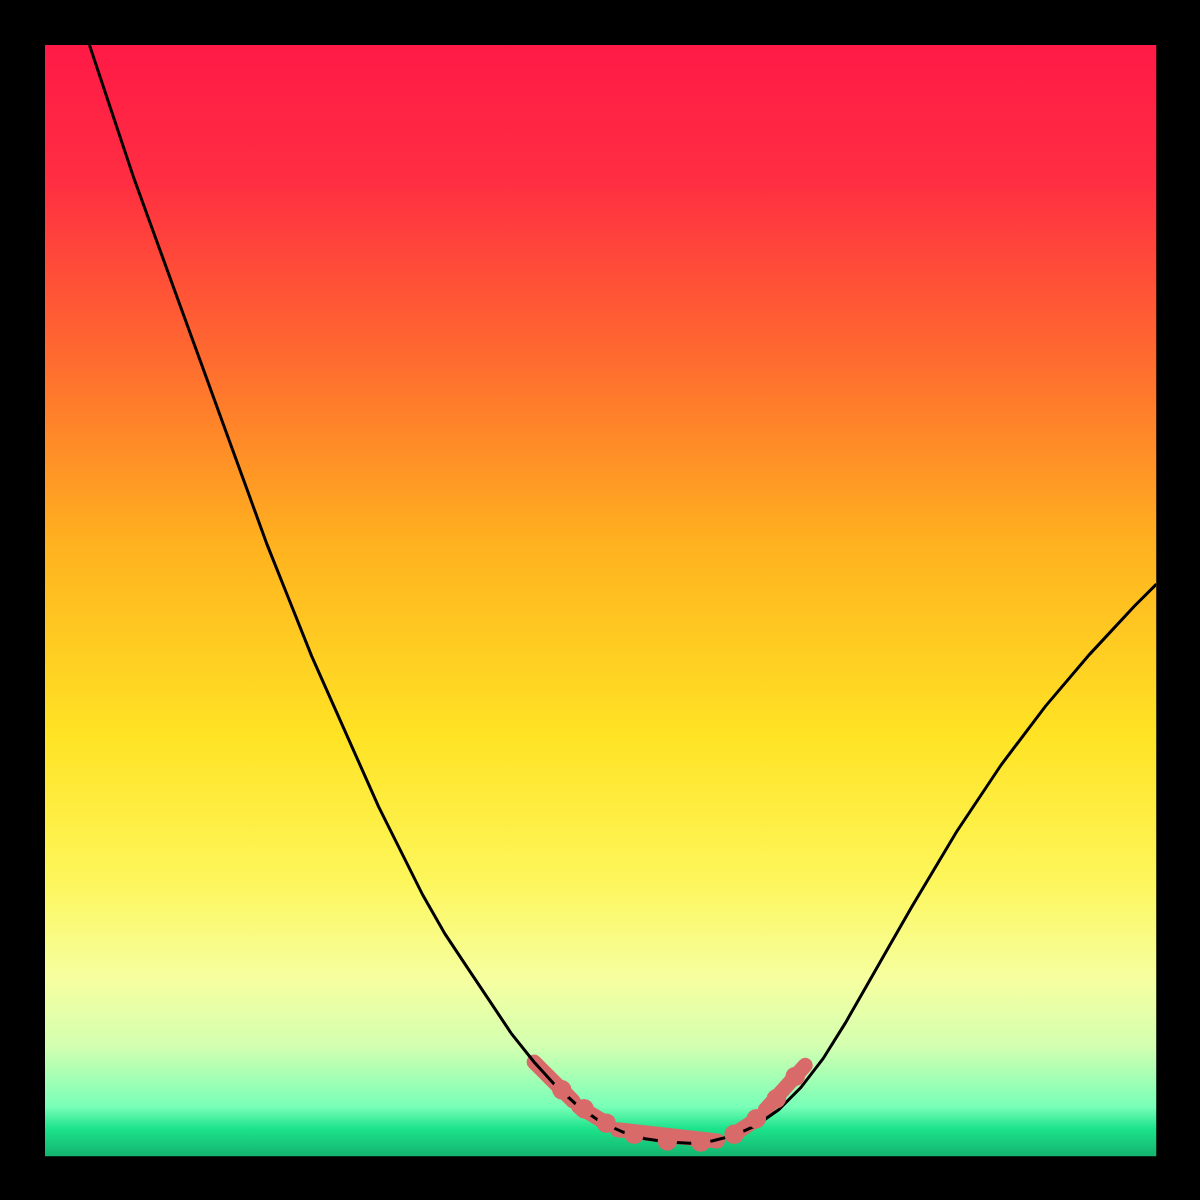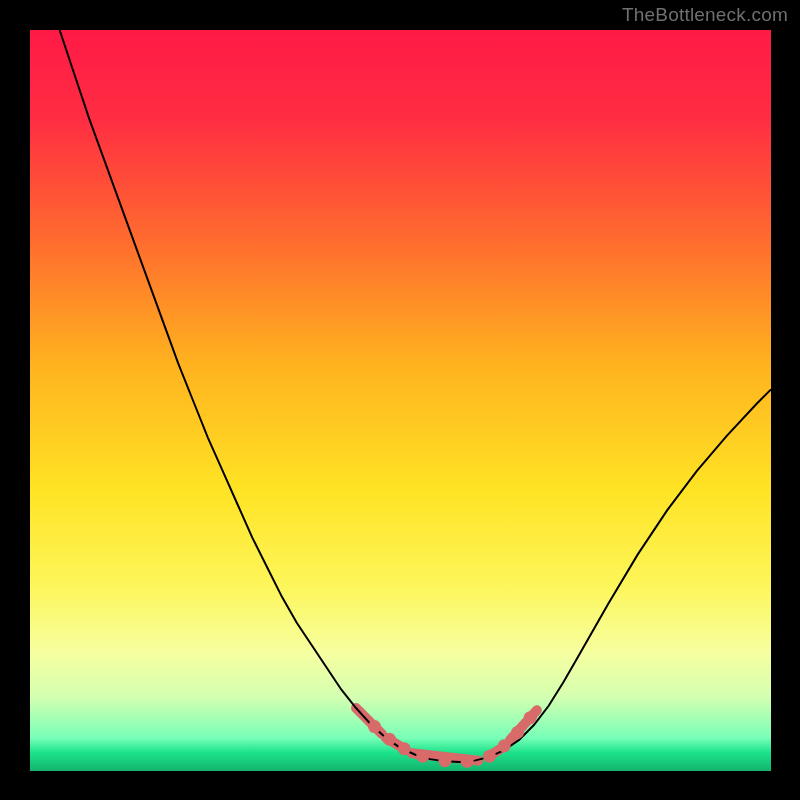--- a/index.html
+++ b/index.html
@@ -31,21 +31,20 @@
     color: #6f6f6f;
     font-size: 19px;
     letter-spacing: 0.2px;
     font-weight: 400;
   }
 </style>
 </head>
 <body>
 
 <div class="frame">
-  <div class="watermark">TheBottleneck.com</div>
   <svg class="plot" viewBox="0 0 741 741" preserveAspectRatio="none">
     <defs>
       <linearGradient id="bg-grad" x1="0" y1="0" x2="0" y2="1">
           <stop offset="0%" stop-color="#ff1a46"></stop>
           <stop offset="12%" stop-color="#ff2d42"></stop>
           <stop offset="28.000000000000004%" stop-color="#ff6a2f"></stop>
           <stop offset="45%" stop-color="#ffb21f"></stop>
           <stop offset="62%" stop-color="#ffe324"></stop>
           <stop offset="75%" stop-color="#fdf65a"></stop>
           <stop offset="84%" stop-color="#f6ffa0"></stop>

